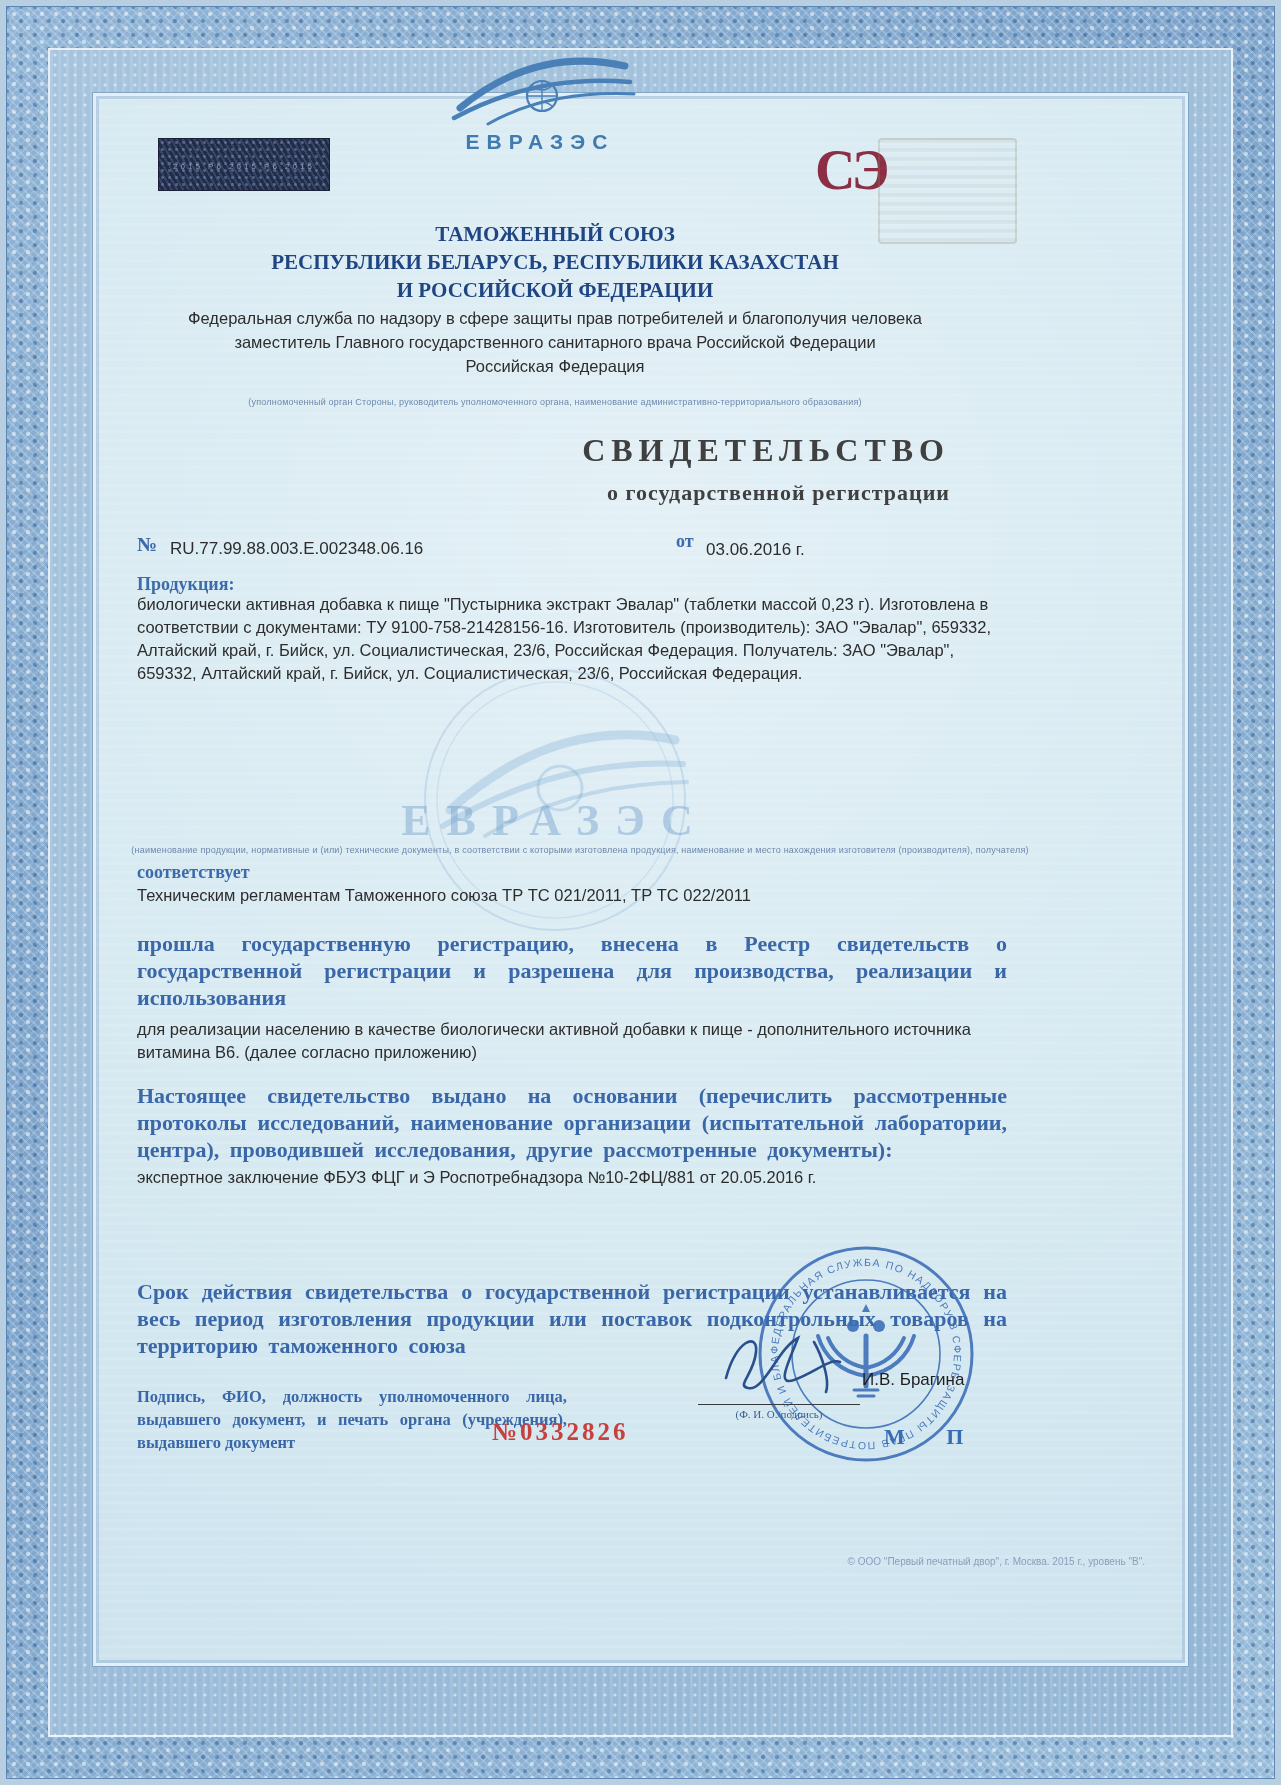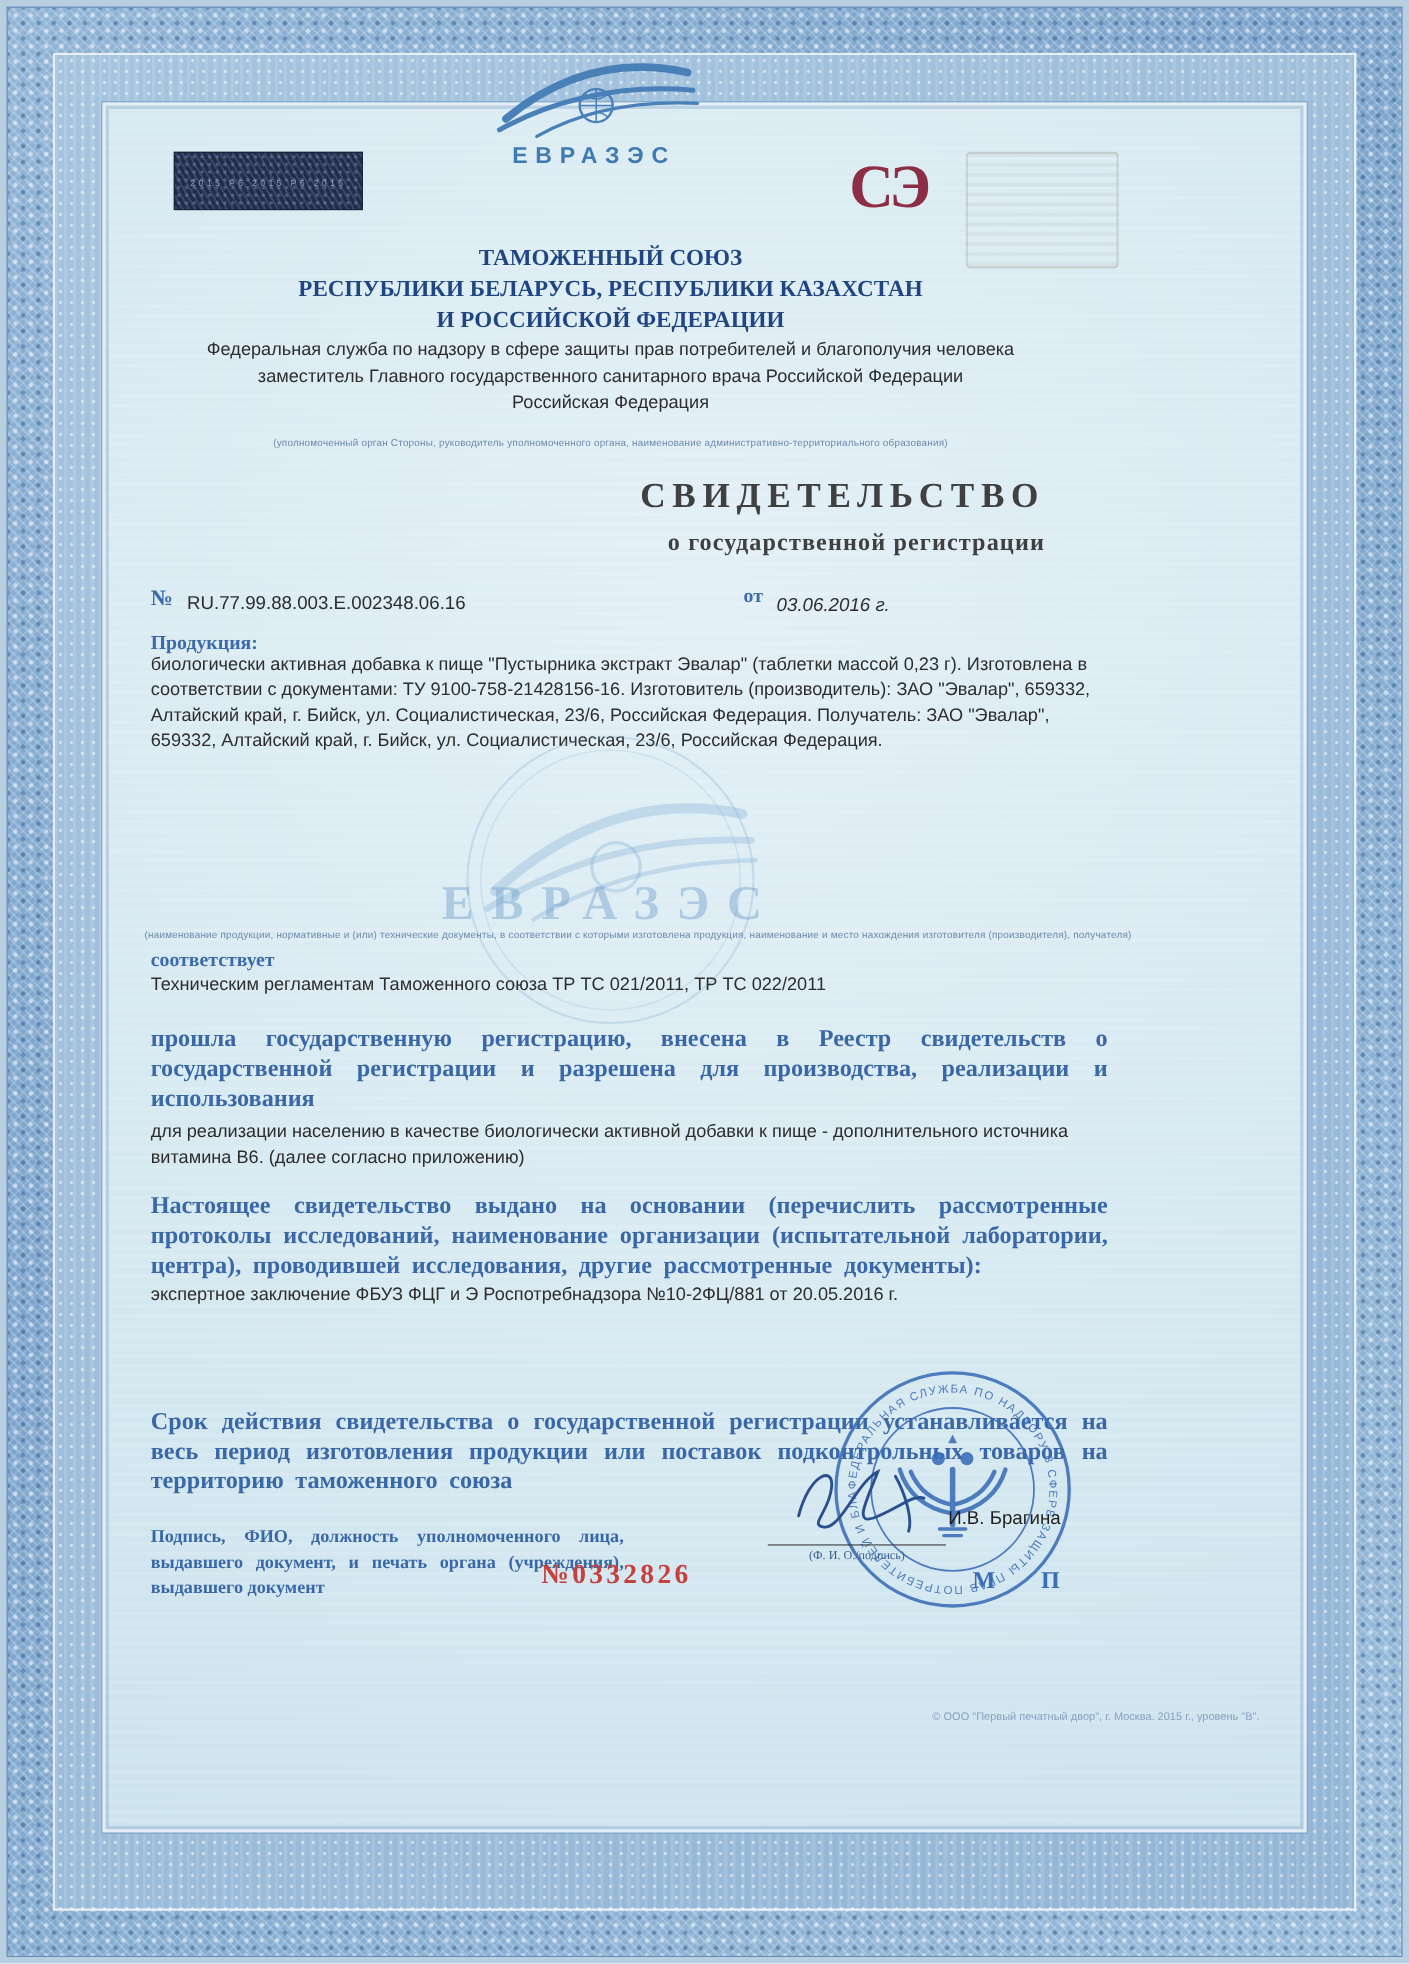--- a/index.html
+++ b/index.html
@@ -35,21 +35,21 @@
   .caption{font-family:"Liberation Sans",sans-serif;color:#6e89ad;font-size:9px;letter-spacing:.2px;}
   .center{text-align:center;}
   
   .holo{background:
       radial-gradient(circle, rgba(160,190,230,.35) 1px, transparent 2px) 0 0/7px 7px,
       repeating-linear-gradient(60deg, rgba(90,120,170,.35) 0 2px, transparent 2px 5px),
       #232c47;
     border:1px solid #1a2138;color:rgba(185,205,235,.65);font-size:8px;letter-spacing:3px;
     display:flex;align-items:center;justify-content:center;padding-top:3px;overflow:hidden;}
   .monogram{font-family:"Liberation Serif",serif;color:#8c2f45;font-weight:700;
-            font-size:56px;letter-spacing:-4px;line-height:1;}
+            font-size:56px;letter-spacing:-4px;line-height:1;margin-left:43px;}
   .faint-stamp{border:2px solid rgba(140,130,110,.22);border-radius:4px;
       background:repeating-linear-gradient(0deg, rgba(140,130,110,.08) 0 4px, transparent 4px 9px);}
   .title{font-family:"Liberation Serif",serif;color:#404040;font-weight:700;text-align:right;}
   .serial{font-family:"Liberation Serif",serif;color:#c8403c;font-weight:700;
           font-size:25px;letter-spacing:3px;}
   .sig-line{border-top:1.5px solid #3a3a3a;}
   .sig-caption{font-family:"Liberation Serif",serif;color:#3b5f92;font-size:11px;text-align:center;}
   .mp{font-family:"Liberation Serif",serif;color:#3a6db8;font-size:22px;font-weight:700;letter-spacing:18px;}
   .footer-note{font-family:"Liberation Sans",sans-serif;color:#8aa0bf;font-size:10px;text-align:right;}
   .wm{opacity:.8;}
@@ -96,21 +96,21 @@
       <div>Российская Федерация</div>
     </div>
     <div class="abs center caption" style="left:130px;top:397px;width:850px;">(уполномоченный орган Стороны, руководитель уполномоченного органа, наименование административно-территориального образования)</div>
 
     <div class="abs center title" style="left:160px;top:432px;width:790px;font-size:32px;letter-spacing:6px;">СВИДЕТЕЛЬСТВО</div>
     <div class="abs center title" style="left:160px;top:480px;width:790px;font-size:22px;letter-spacing:1px;">о государственной регистрации</div>
 
     <div class="abs blue-serif" style="left:137px;top:533px;font-size:20px;">№</div>
     <div class="abs body-text" style="left:170px;top:537px;font-size:17px;">RU.77.99.88.003.Е.002348.06.16</div>
     <div class="abs blue-serif" style="left:676px;top:531px;font-size:18px;">от</div>
-    <div class="abs body-text" style="left:706px;top:538px;font-size:17px;font-style:italic;">03.06.2016 г.</div>
+    <div class="abs body-text" style="left:706px;top:538px;font-size:17px;">03.06.2016 г.</div>
 
     <div class="abs blue-serif" style="left:137px;top:574px;font-size:18px;">Продукция:</div>
     <div class="abs body-text" style="left:137px;top:593px;width:880px;">биологически активная добавка к пище "Пустырника экстракт Эвалар" (таблетки массой 0,23 г). Изготовлена в соответствии с документами: ТУ 9100-758-21428156-16. Изготовитель (производитель): ЗАО "Эвалар", 659332, Алтайский край, г. Бийск, ул. Социалистическая, 23/6, Российская Федерация.  Получатель: ЗАО "Эвалар", 659332, Алтайский край, г. Бийск, ул. Социалистическая, 23/6, Российская Федерация.</div>
 
     <div class="abs wm" style="left:355px;top:660px;width:400px;height:290px;opacity:.8;">
       <svg width="400" height="290" viewBox="0 0 400 290">
         <circle cx="200" cy="140" r="130" fill="none" stroke="rgba(110,160,205,.30)" stroke-width="2"></circle>
         <circle cx="200" cy="140" r="118" fill="none" stroke="rgba(110,160,205,.22)" stroke-width="1.5"></circle>
         <g stroke="rgba(110,160,205,.35)" fill="none" stroke-linecap="round">
           <path d="M95 150 Q200 55 320 80" stroke-width="9"></path>

